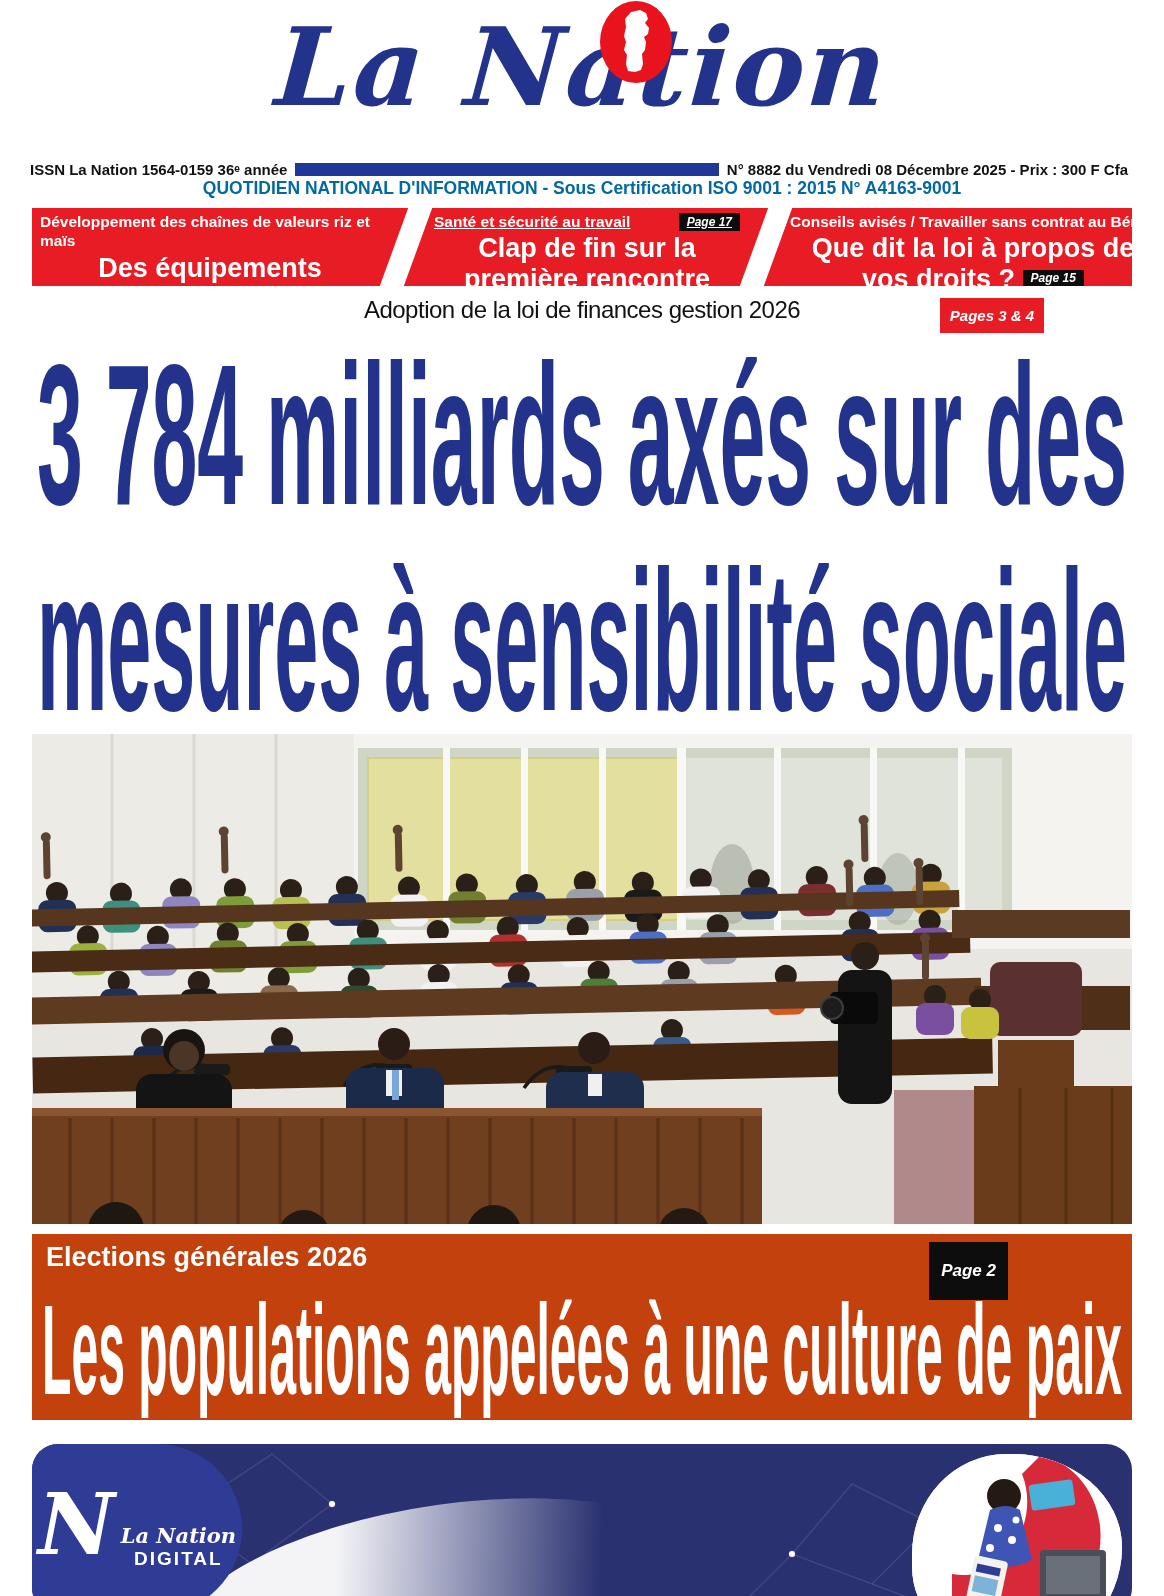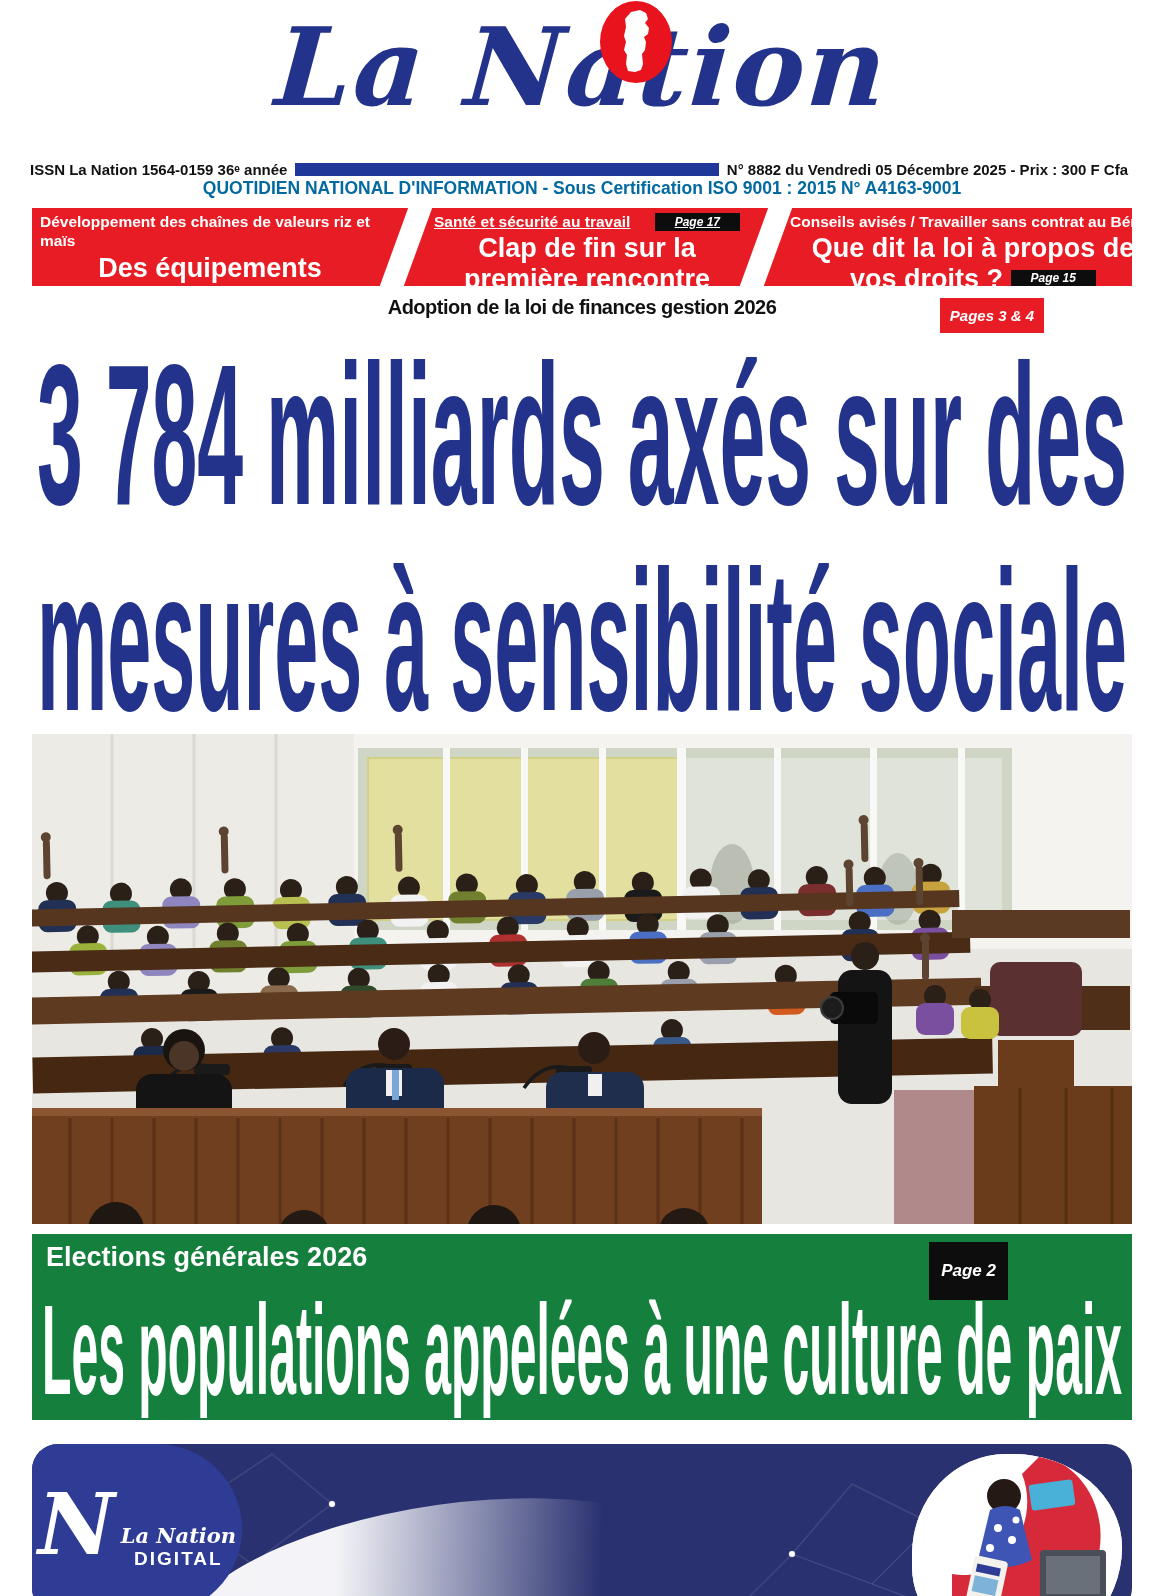--- a/index.html
+++ b/index.html
@@ -44,46 +44,46 @@
   .story-1 { left:8px; width:340px; }
   .story-2 { left:402px; width:306px; }
   .story-3 { left:758px; width:366px; }
   .band-kicker { font-size:15.5px; font-weight:bold; line-height:1.25; }
   .story-2 .kicker-row { display:flex; justify-content:space-between; align-items:center;text-decoration:underline; }
   .band-headline {
     font-size:27px; font-weight:bold; line-height:1.13; text-align:center; margin-top:2px;
   }
   .page-badge {
     display:inline-block; background:#0d0d0d; color:#fff; font-size:12px;
-    font-style:italic; font-weight:bold; padding:2px 20px; vertical-align:6px;
+    font-style:italic; font-weight:bold; padding:2px 8px; vertical-align:6px;
     white-space:nowrap;
   }
 
   
   .lead-kicker-row { position:relative; height:40px; margin-top:6px; }
   .lead-kicker {
     position:absolute; left:0; right:0; top:4px; text-align:center;
-    font-size:20px; font-weight:bold; color:#111; letter-spacing:-0.5px;
+    font-size:24px; font-weight:normal; color:#111; letter-spacing:-0.5px;
   }
   .pages-badge {
     position:absolute; right:120px; top:6px; background:#e81c24; color:#fff;
     font-size:15px; font-style:italic; font-weight:bold; padding:9px 10px;
   }
   .lead-headline-svg { display:block; margin:0 auto; }
   .lead-headline-svg text {
     font-family:"Liberation Sans", sans-serif; font-weight:bold; fill:#23338c;
   }
 
   
   .photo-wrap { margin:4px 32px 0; height:490px; }
   .photo-wrap svg { display:block; }
 
   
   .second-banner {
-    position:relative; margin:10px 32px 0; height:186px; background:#15803d;
+    position:relative; margin:10px 32px 0; height:186px; background:#c2410c;
     color:#fff; overflow:hidden;
   }
   .second-kicker {
     position:absolute; left:14px; top:8px; font-size:27px; font-weight:bold;
   }
   .second-page-badge {
     position:absolute; right:124px; top:8px; background:#0d0d0d; color:#fff;
     font-size:17px; font-weight:bold; font-style:italic; padding:19px 12px;
   }
   .second-headline-svg { position:absolute; left:0; bottom:2px; }
@@ -142,21 +142,21 @@
 
   <div class="masthead">
     <div class="logo-title">La Nation</div>
     <svg class="logo-mark" viewBox="0 0 76 84" aria-hidden="true">
       <ellipse cx="38" cy="42" rx="36" ry="41" fill="#e8131c"></ellipse>
       <path fill="#ffffff" d="M33,12 l9,-2 6,3 2,6 -3,4 4,5 -1,6 -4,3 2,5 -1,8 -3,4 1,10 -2,6 -6,2 -7,-1 -2,-7 1,-9 -3,-5 2,-8 -2,-6 2,-9 -1,-8 z"></path>
     </svg>
     <div class="info-row">
       <span>ISSN La Nation 1564-0159   36ᵉ année</span>
       <span class="info-bar"></span>
-      <span>N° 8882 du Vendredi 05 Décembre  2025 - Prix : 300 F Cfa</span>
+      <span>N° 8882 du Vendredi 08 Décembre  2025 - Prix : 300 F Cfa</span>
     </div>
     <div class="masthead-sub">QUOTIDIEN  NATIONAL  D'INFORMATION - Sous Certification ISO 9001 : 2015 N° A4163-9001</div>
   </div>
 
   <div class="top-band">
     <div class="band-story story-1">
       <div class="band-kicker">Développement des chaînes de valeurs riz et maïs</div>
       <div class="band-headline"><span>Des équipements modernes remis aux acteurs </span></div>
     </div>
     <div class="band-story story-2">

